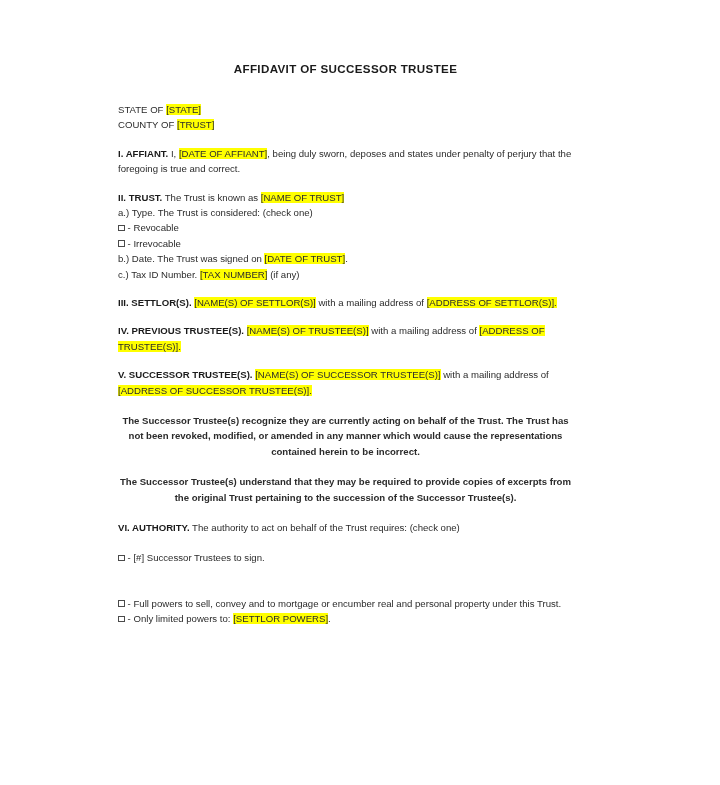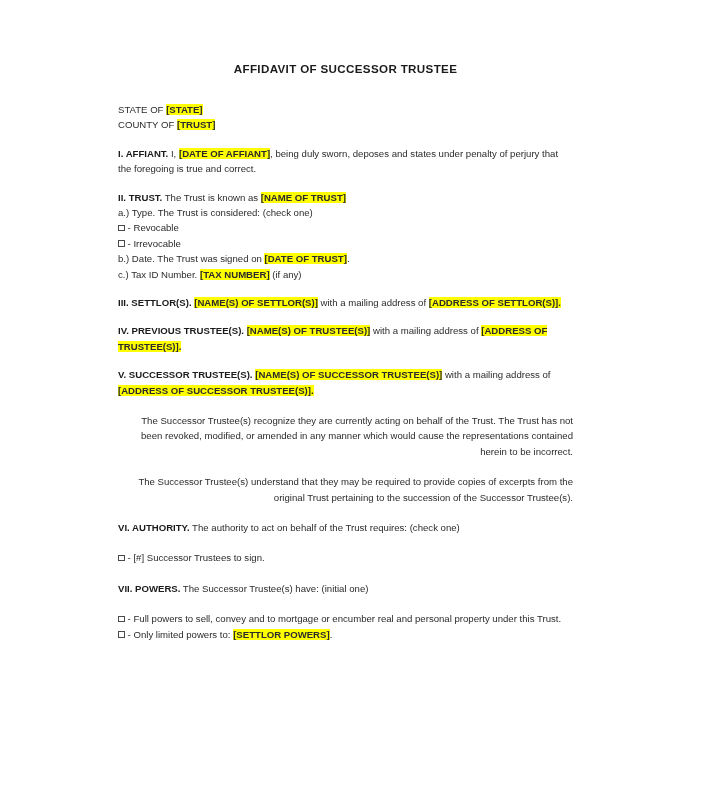--- a/index.html
+++ b/index.html
@@ -52,38 +52,38 @@
     display: block;
     white-space: normal;
   }
   b, .bold {
     font-weight: bold;
     color: #1b1b1b;
   }
   .hl {
     background-color: #ffff00;
     color: #2b2b2b;
-    font-weight: bold;
   }
   .cb {
     display: inline-block;
     width: 6.6px;
     height: 6.6px;
     border: 1px solid #4a4a4a;
     background: #ffffff;
     vertical-align: 0px;
     margin-right: 3px;
     box-sizing: border-box;
   }
   .para {
     font-size: 9.6px;
     line-height: 15.4px;
     color: #2b2b2b;
     margin: 0;
-    text-align: right;
+    text-align: center;
+    font-weight: bold;
   }
 </style>
 </head>
 <body>
 
 <div class="page">
   <div class="doc-body">
 
     <div class="doc-title">AFFIDAVIT OF SUCCESSOR TRUSTEE</div>
 
@@ -142,23 +142,20 @@
     </div>
 
     <div class="gap-lg"></div>
 
     <div class="blk">
       <span class="ln"><span class="cb"></span><span>- [#] Successor Trustees to sign.</span></span>
     </div>
 
     <div class="gap-lg"></div>
 
-    <div class="blk">
-      <span class="bold">VII. POWERS.</span><span> The Successor Trustee(s) have: (initial one)</span>
-    </div>
 
     <div class="gap-lg"></div>
 
     <div class="blk">
       <div class="ln"><span class="cb"></span><span>- Full powers to sell, convey and to mortgage or encumber real and personal property under this Trust.</span></div>
       <div class="ln"><span class="cb"></span><span>- Only limited powers to: </span><span class="hl">[SETTLOR POWERS]</span><span>.</span></div>
     </div>
 
   </div>
 </div>

